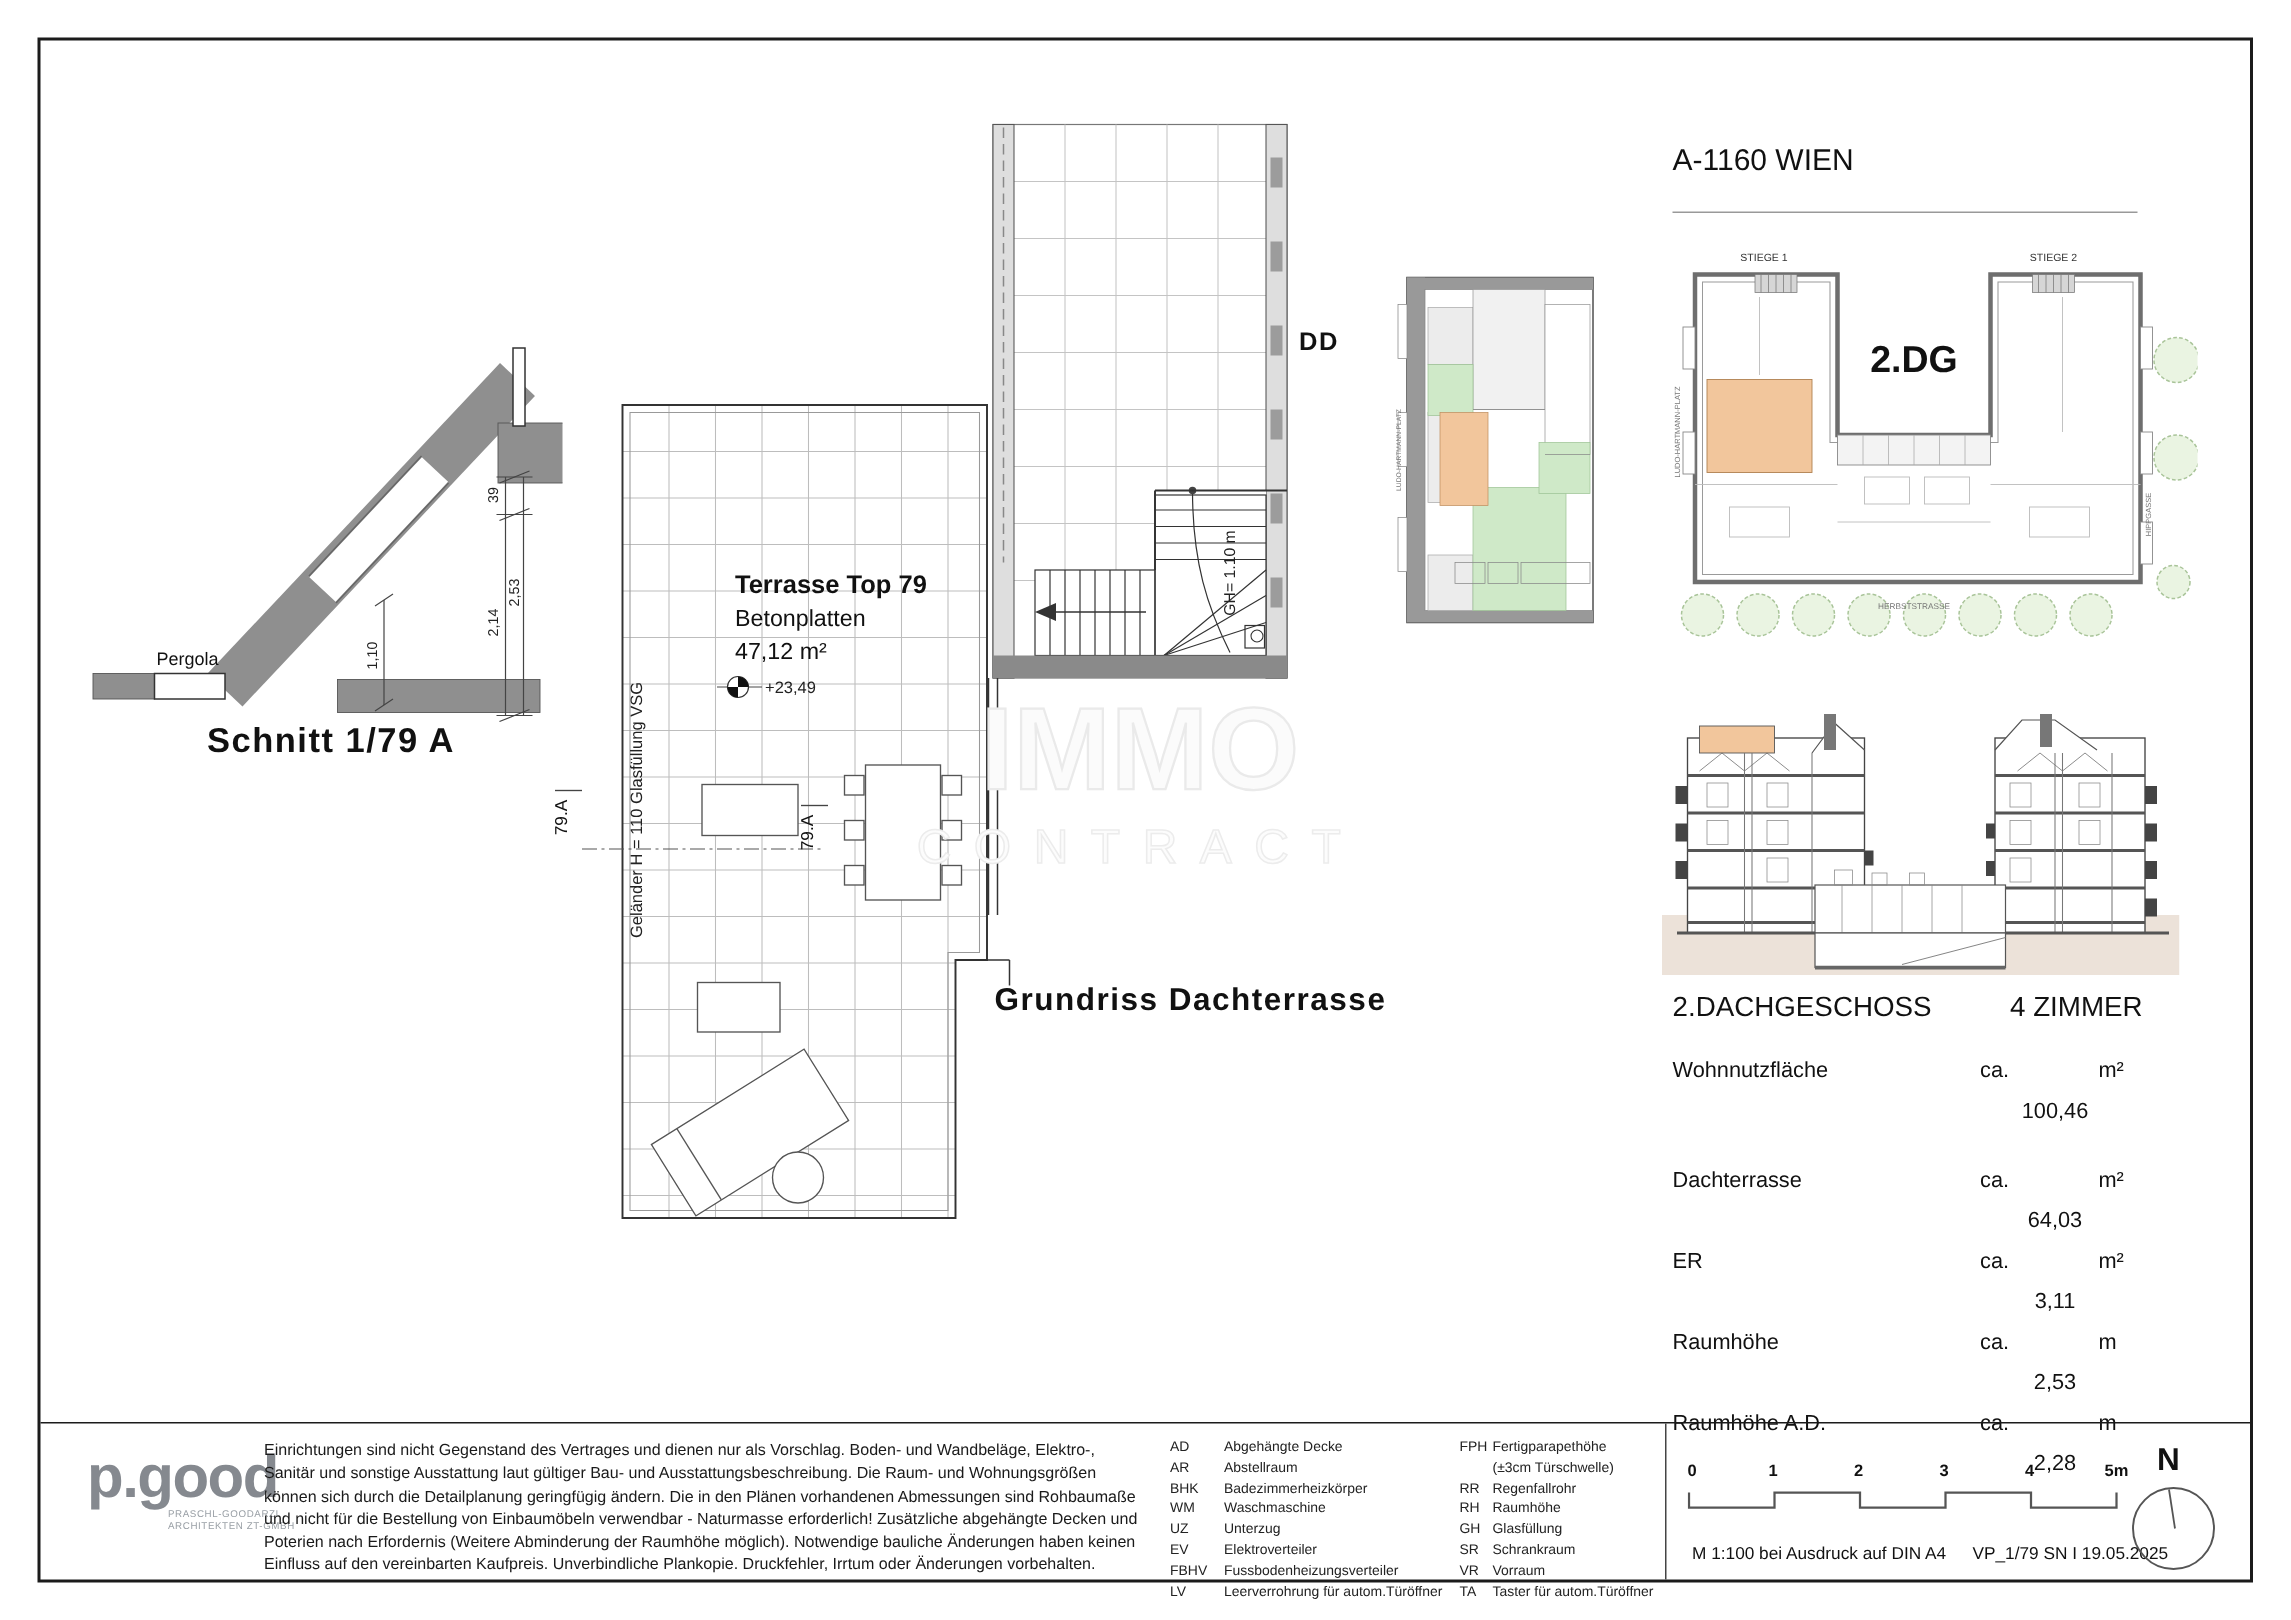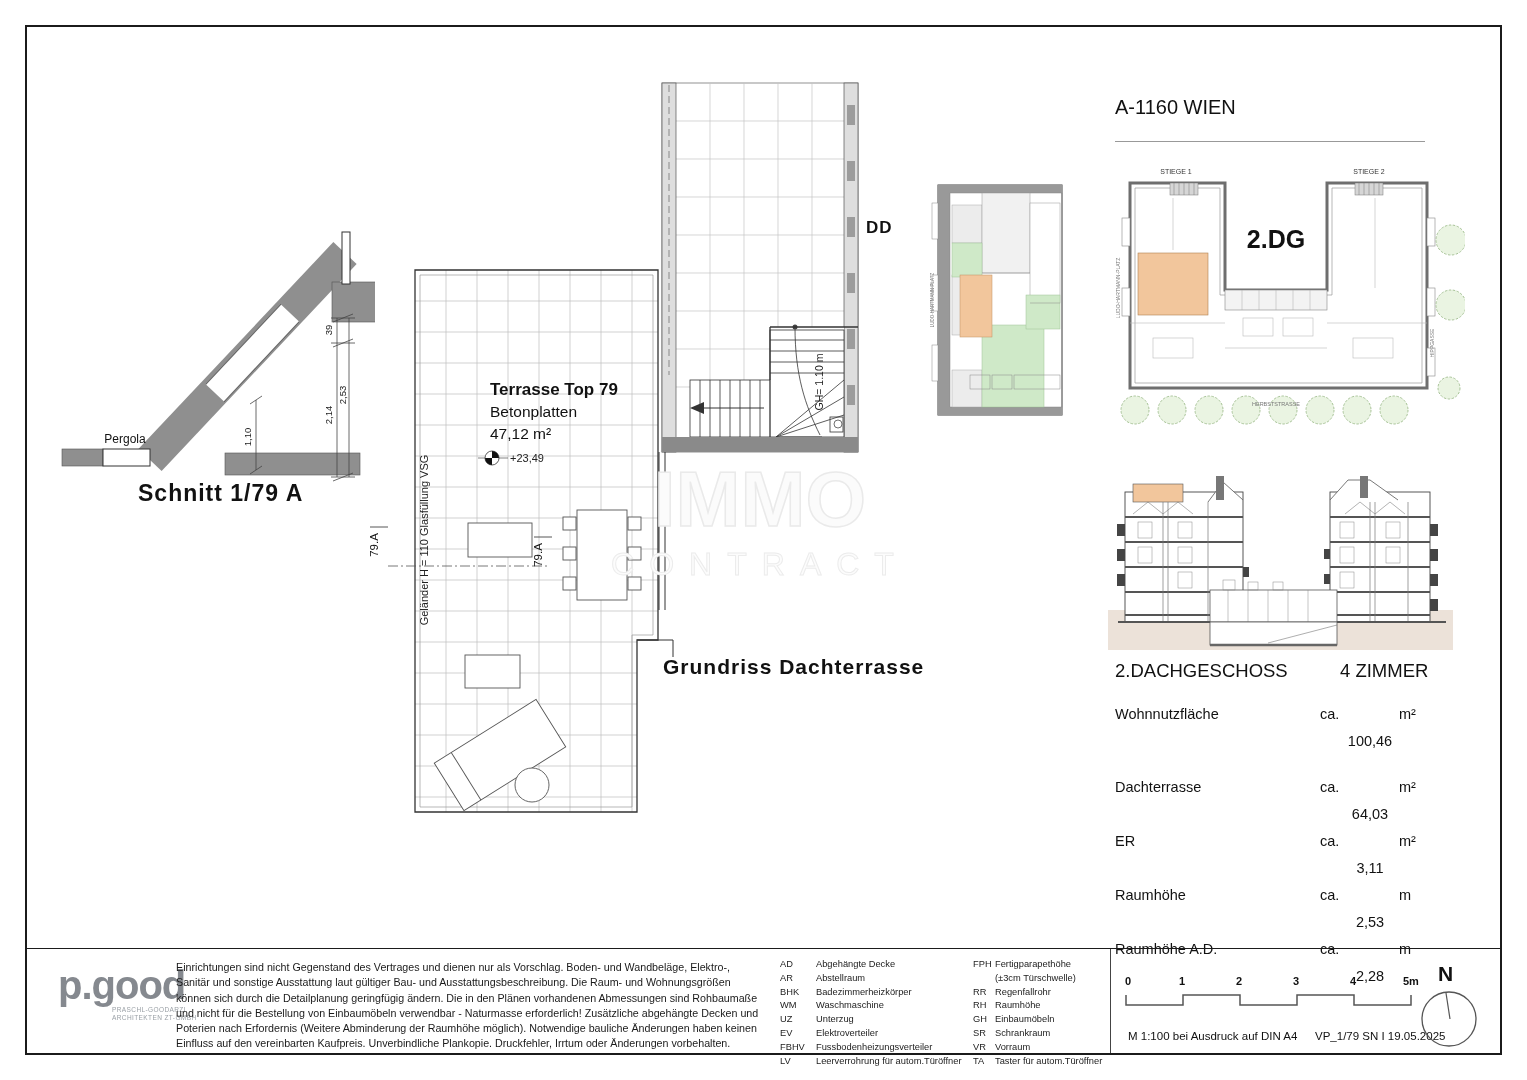--- a/index.html
+++ b/index.html
@@ -537,21 +537,21 @@
       <div class="lrow">
           <span class="a2">RR</span>
           <span>Regenfallrohr</span>
         </div>
       <div class="lrow">
           <span class="a2">RH</span>
           <span>Raumhöhe</span>
         </div>
       <div class="lrow">
           <span class="a2">GH</span>
-          <span>Einbaumöbeln</span>
+          <span>Glasfüllung</span>
         </div>
       <div class="lrow">
           <span class="a2">SR</span>
           <span>Schrankraum</span>
         </div>
       <div class="lrow">
           <span class="a2">VR</span>
           <span>Vorraum</span>
         </div>
       <div class="lrow">

